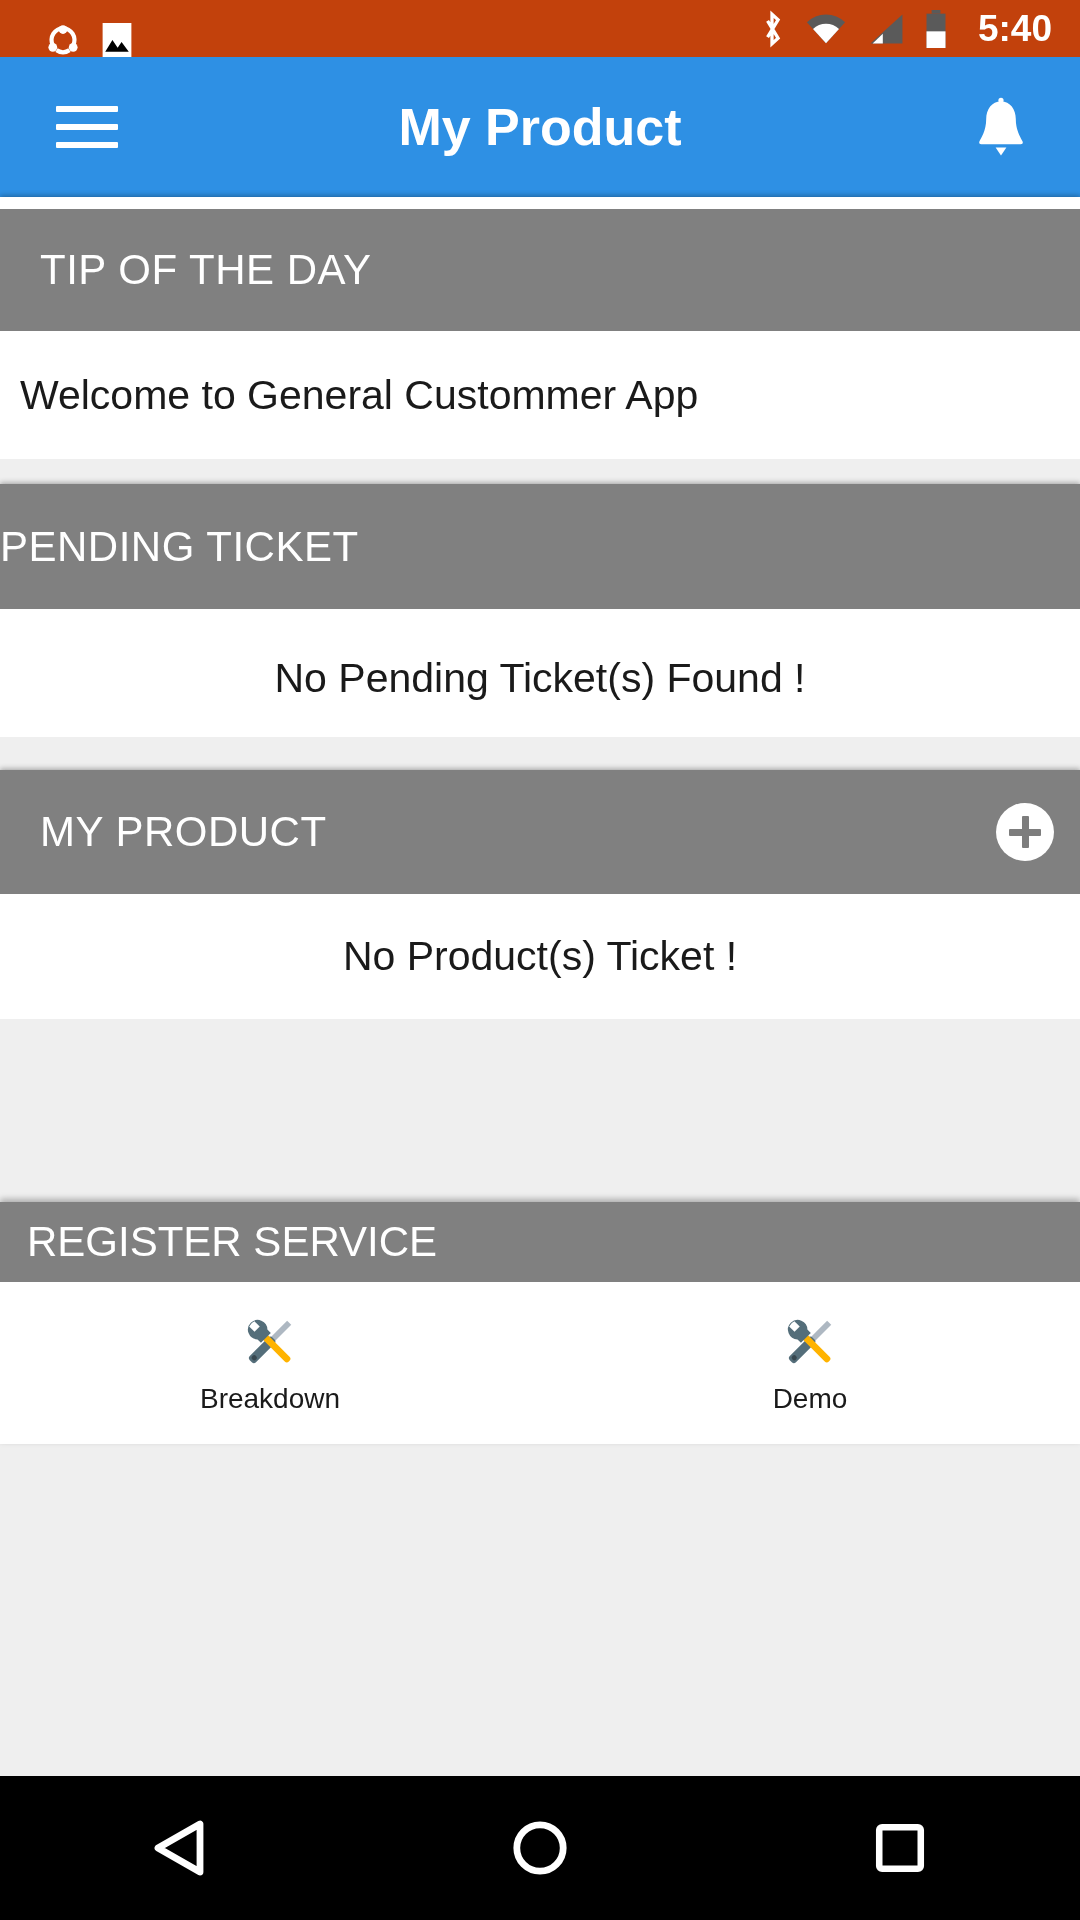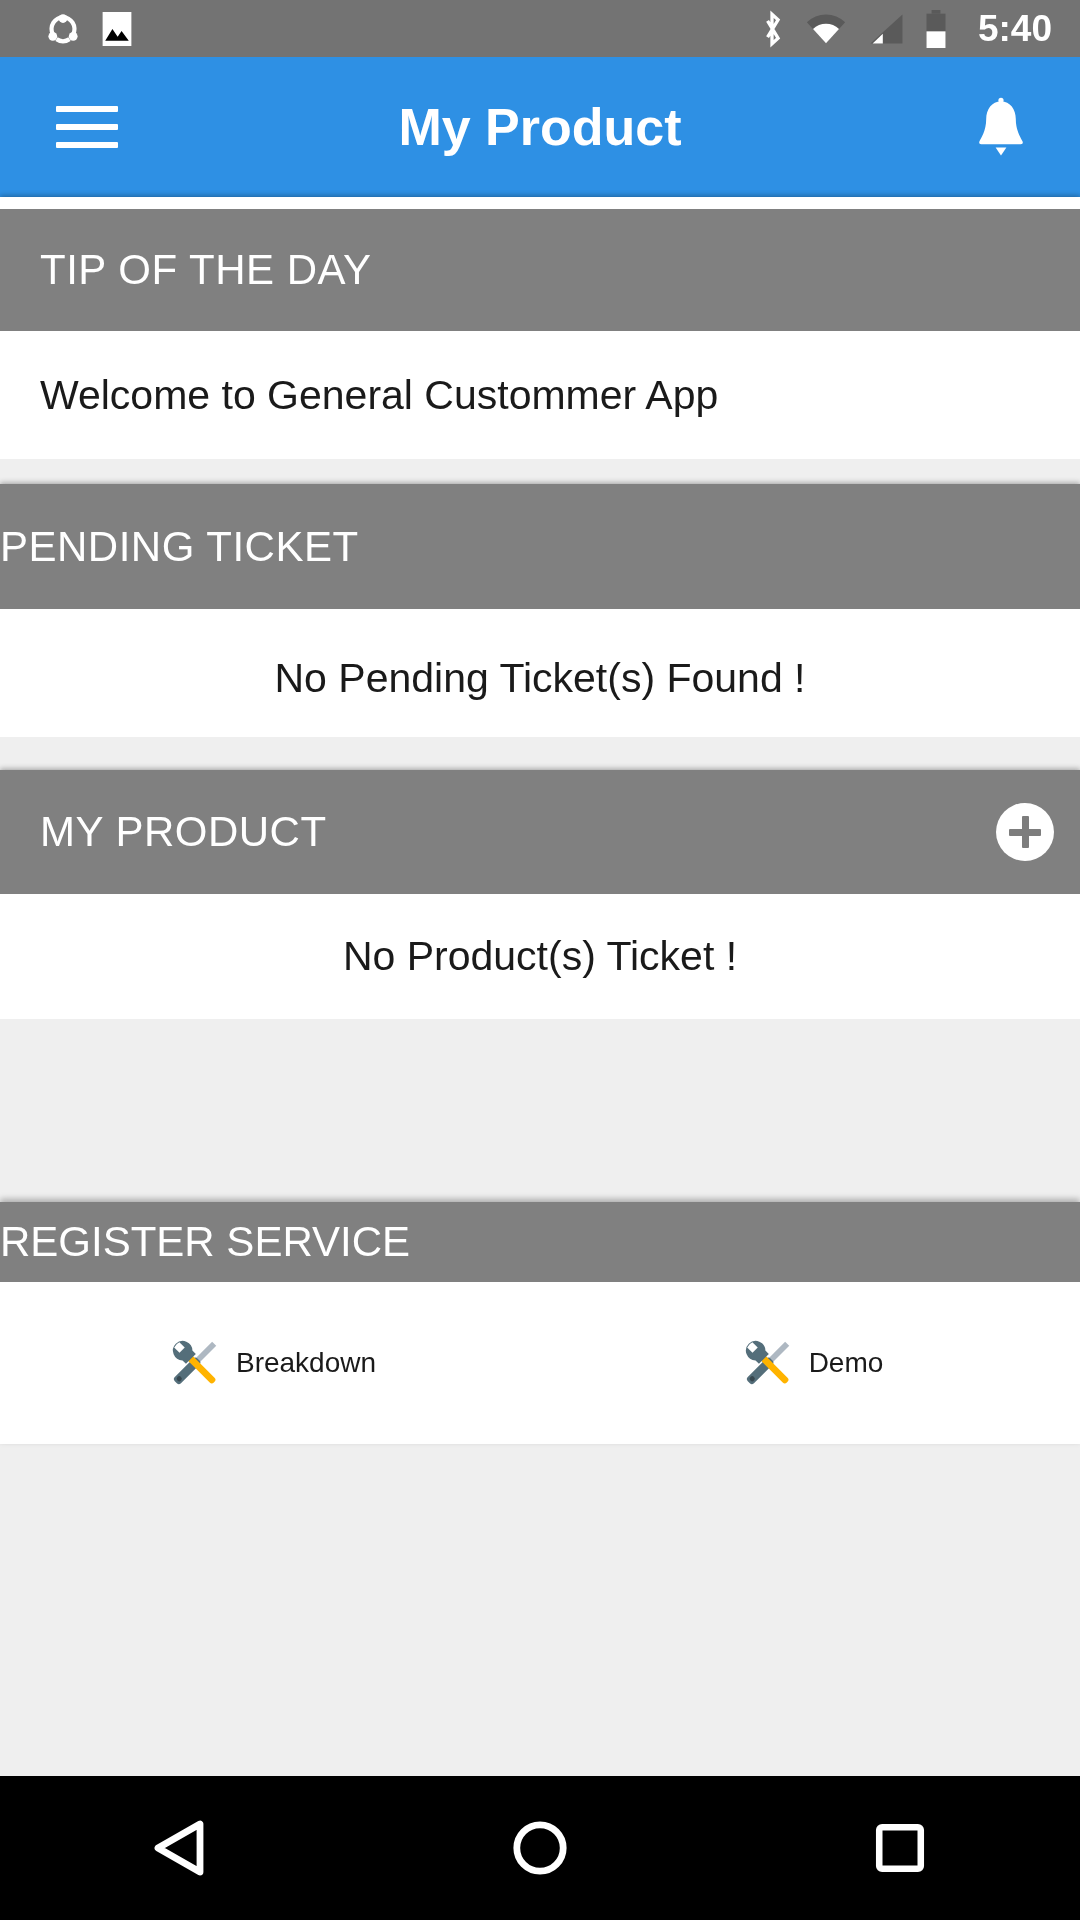--- a/index.html
+++ b/index.html
@@ -7,21 +7,21 @@
     width:1080px; height:1920px;
     background:#efefef;
     font-family:"Liberation Sans", sans-serif;
     overflow:hidden;
   }
   #app { position:relative; width:1080px; height:1920px; }
 
   
   .statusbar {
     position:absolute; left:0; top:0; width:1080px; height:57px;
-    background:#737373; display:flex; align-items:center;
+    background:#c2410c; display:flex; align-items:flex-end;
   }
   .sb-left { display:flex; align-items:center; gap:22px; padding-left:46px; }
   .sb-right { margin-left:auto; display:flex; align-items:center; gap:20px; padding-right:28px; }
   .sb-icon { display:block; }
   .sb-clock {
     color:#fff; font-size:37px; font-weight:bold; letter-spacing:0px;
     line-height:57px; margin-left:10px;
   }
 
   
@@ -60,21 +60,21 @@
     color:#fff; font-size:42px; letter-spacing:0.5px; font-weight:400;
   }
   .card-body {
     background:#fff; display:flex; align-items:center;
   }
   .card-body .cb-text { font-size:41px; color:#1a1a1a; font-weight:400; }
 
   
   #card-tip { top:197px; height:250px; }
   #card-tip .card-header { height:122px; padding-left:40px;margin-top:12px; }
-  #card-tip .card-body { height:128px; padding-left:40px; justify-content:flex-start; }
+  #card-tip .card-body { height:128px; padding-left:20px; justify-content:flex-start; }
 
   
   #card-ticket { top:484px; height:243px; }
   #card-ticket .card-header { height:125px; }
   #card-ticket .card-body { height:118px; justify-content:center;margin-top:10px; }
 
   
   #card-product { top:770px; height:249px; }
   #card-product .card-header { height:124px; padding-left:40px; }
   #card-product .card-body { height:125px; justify-content:center; }
@@ -87,30 +87,30 @@
   .add-btn .plus-h { position:absolute; width:32px; height:7px; background:#7d7d7d; border-radius:1px; }
   .add-btn .plus-v { position:absolute; width:7px; height:32px; background:#7d7d7d; border-radius:1px; }
 
   #card-service {
     position:absolute; left:0; top:1202px; width:1080px; height:242px;
     background:#808080;
     box-shadow:0 -3px 6px rgba(0,0,0,0.28);
   }
   #card-service .svc-header {
     position:absolute; left:0; top:0; width:1080px; height:80px;
-    background:#808080; display:flex; align-items:center; 
+    background:#808080; display:flex; align-items:center; padding-left:27px;
   }
   #card-service .svc-header .ch-title { color:#fff; font-size:42px; }
 
   .service-body {
     position:absolute; left:0; top:80px; width:1080px; height:162px;
     background:#fff; display:flex; align-items:center;
   }
   .service-item {
-    flex:1; display:flex; flex-direction:row; align-items:center;
+    flex:1; display:flex; flex-direction:column; align-items:center;
     justify-content:center; gap:10px; cursor:pointer;
   }
   .service-item .svc-label {
     font-size:28px; color:#1a1a1a; font-weight:400;
   }
 
   
   .filler {
     position:absolute; left:0; top:1019px; width:1080px; height:183px;
     background:#efefef;

